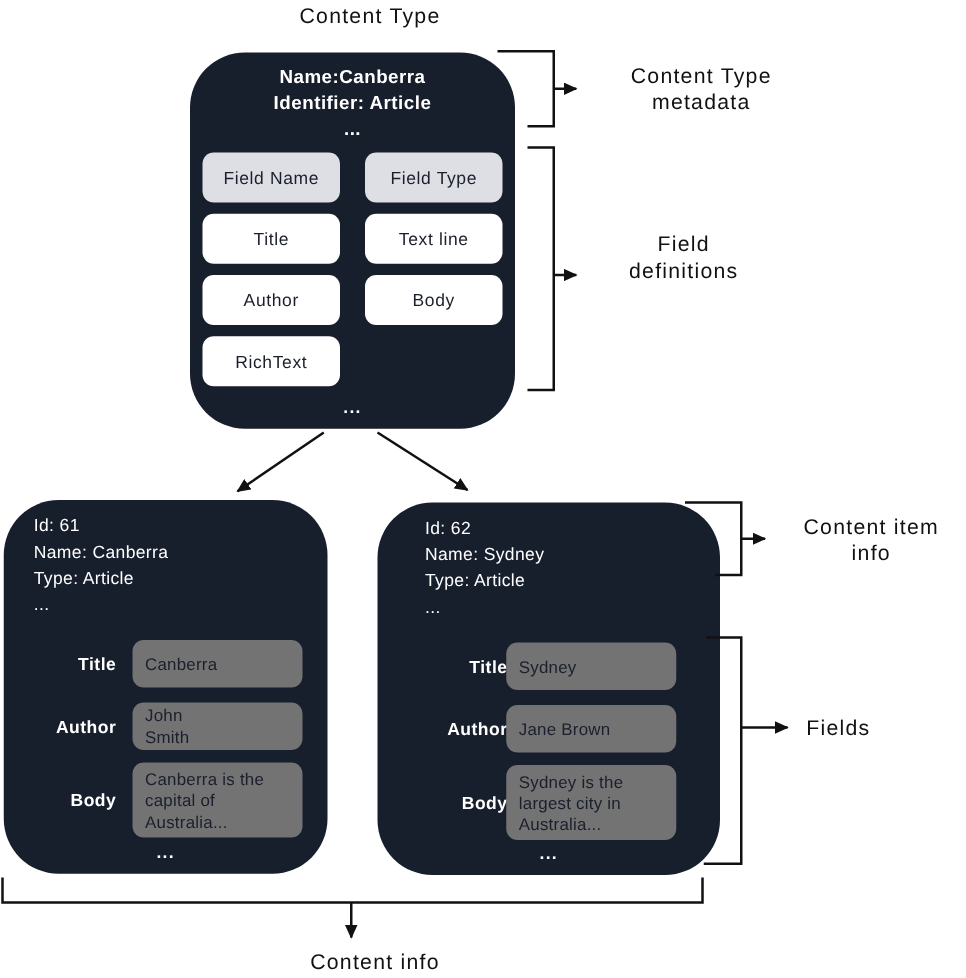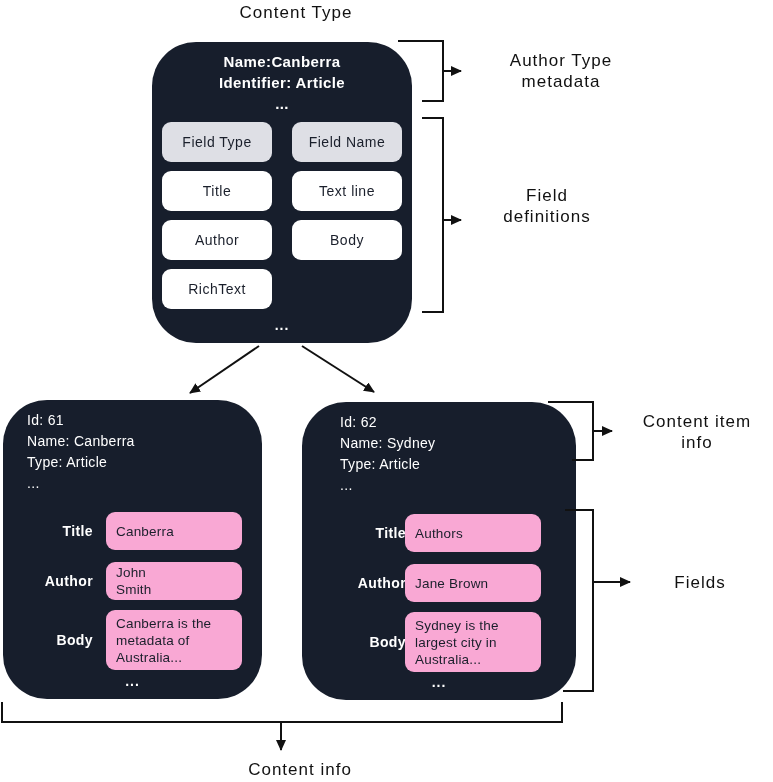--- a/index.html
+++ b/index.html
@@ -6,39 +6,39 @@
   .canvas{
     position:relative;width:773px;height:782px;background:#ffffff;
     font-family:"Liberation Sans",sans-serif;color:#1a1a1a;overflow:hidden;
   }
   
   .dlabel{position:absolute;font-size:17px;line-height:21px;letter-spacing:1px;color:#111;text-align:center;}
   .lbl-title{left:186px;top:2px;width:220px;}
   .lbl-meta{left:486px;top:50px;width:150px;}
   .lbl-fielddefs{left:493px;top:185px;width:108px;}
   .lbl-iteminfo{left:625px;top:411px;width:144px;}
-  .lbl-fields{left:645px;top:572px;width:110px;text-align:center;}
+  .lbl-fields{left:645px;top:572px;width:110px;text-align:left;}
   .lbl-contentitems{left:200px;top:759px;width:200px;}
   
   .darkbox{position:absolute;background:#171E2C;border-radius:44px;color:#ffffff;}
   .type-box{left:152px;top:42px;width:260px;height:301px;}
   .item-box-left{left:3px;top:400px;width:259px;height:299px;}
   .item-box-right{left:302px;top:402px;width:260px;height:298px;padding-left:14px;}
   .type-meta{padding-top:9px;text-align:center;font-size:15px;font-weight:600;line-height:21px;letter-spacing:.4px;}
   .type-ellipsis,.item-ellipsis{position:absolute;left:0;right:0;bottom:10px;text-align:center;font-weight:700;font-size:14px;letter-spacing:1px;}
   
   .field-grid{position:absolute;left:10px;top:80px;display:grid;grid-template-columns:110px 110px;column-gap:20px;row-gap:9px;grid-auto-rows:40px;}
   .cell{background:#ffffff;border-radius:9px;display:flex;align-items:center;justify-content:center;
         font-size:14px;letter-spacing:.5px;color:#1a1f2b;}
   .cell.header{background:#DEDFE5;}
   
   .item-info{padding:10px 0 0 24px;font-size:14px;font-weight:400;line-height:21px;letter-spacing:.3px;}
   .frow-label{position:absolute;width:90px;display:flex;align-items:center;justify-content:flex-end;
               font-size:14px;font-weight:700;letter-spacing:.4px;color:#fff;}
-  .frow-input{position:absolute;left:103px;width:136px;background:#f9a8d4;border-radius:9px;
+  .frow-input{position:absolute;left:103px;width:136px;background:#737373;border-radius:9px;
               display:flex;align-items:center;padding:0 10px;box-sizing:border-box;}
   .frow-input span{font-size:13.5px;line-height:17px;color:#1a1f2b;white-space:pre-line;letter-spacing:.2px;}
   .r1{top:112px;height:38px;}
   .r2{top:162px;height:38px;}
   .r3{top:210px;height:60px;}
   
   .overlay{position:absolute;left:0;top:0;pointer-events:none;}
 </style>
 </head>
 <body>
@@ -47,22 +47,22 @@
 
   <div class="dlabel lbl-title">Content Type</div>
 
   <div class="darkbox type-box">
     <div class="type-meta">
       <div>Name:Canberra</div>
       <div>Identifier: Article</div>
       <div>...</div>
     </div>
     <div class="field-grid">
+      <div class="cell header">Field Name</div>
       <div class="cell header">Field Type</div>
-      <div class="cell header">Field Name</div>
       <div class="cell">Title</div>
       <div class="cell">Text line</div>
       <div class="cell">Author</div>
       <div class="cell">Body</div>
       <div class="cell">RichText</div>
     </div>
     <div class="type-ellipsis">...</div>
   </div>
 
   <div class="darkbox item-box-left">
@@ -77,51 +77,51 @@
         <span>Canberra</span>
       </div>
     <div class="frow-label r2">Author</div>
     <div class="frow-input r2">
         <span>John
 Smith</span>
       </div>
     <div class="frow-label r3">Body</div>
     <div class="frow-input r3">
         <span>Canberra is the
-metadata of
+capital of
 Australia...</span>
       </div>
     <div class="item-ellipsis">...</div>
   </div>
 
   <div class="darkbox item-box-right">
     <div class="item-info">
       <div>Id: 62</div>
       <div>Name: Sydney</div>
       <div>Type: Article</div>
       <div>...</div>
     </div>
     <div class="frow-label r1">Title</div>
     <div class="frow-input r1">
-        <span>Authors</span>
+        <span>Sydney</span>
       </div>
     <div class="frow-label r2">Author</div>
     <div class="frow-input r2">
         <span>Jane Brown</span>
       </div>
     <div class="frow-label r3">Body</div>
     <div class="frow-input r3">
         <span>Sydney is the
 largest city in
 Australia...</span>
       </div>
     <div class="item-ellipsis">...</div>
   </div>
 
-  <div class="dlabel lbl-meta">Author Type metadata</div>
+  <div class="dlabel lbl-meta">Content Type metadata</div>
   <div class="dlabel lbl-fielddefs">Field definitions</div>
   <div class="dlabel lbl-iteminfo">Content item info</div>
   <div class="dlabel lbl-fields">Fields</div>
   <div class="dlabel lbl-contentitems">Content info</div>
 
   <svg class="overlay" width="773" height="782" viewBox="0 0 773 782">
     <defs>
       <marker id="ah" markerUnits="userSpaceOnUse" markerWidth="12" markerHeight="10" refX="10" refY="5" orient="auto">
         <path d="M0,0 L11,5 L0,10 z" fill="#111"></path>
       </marker>

